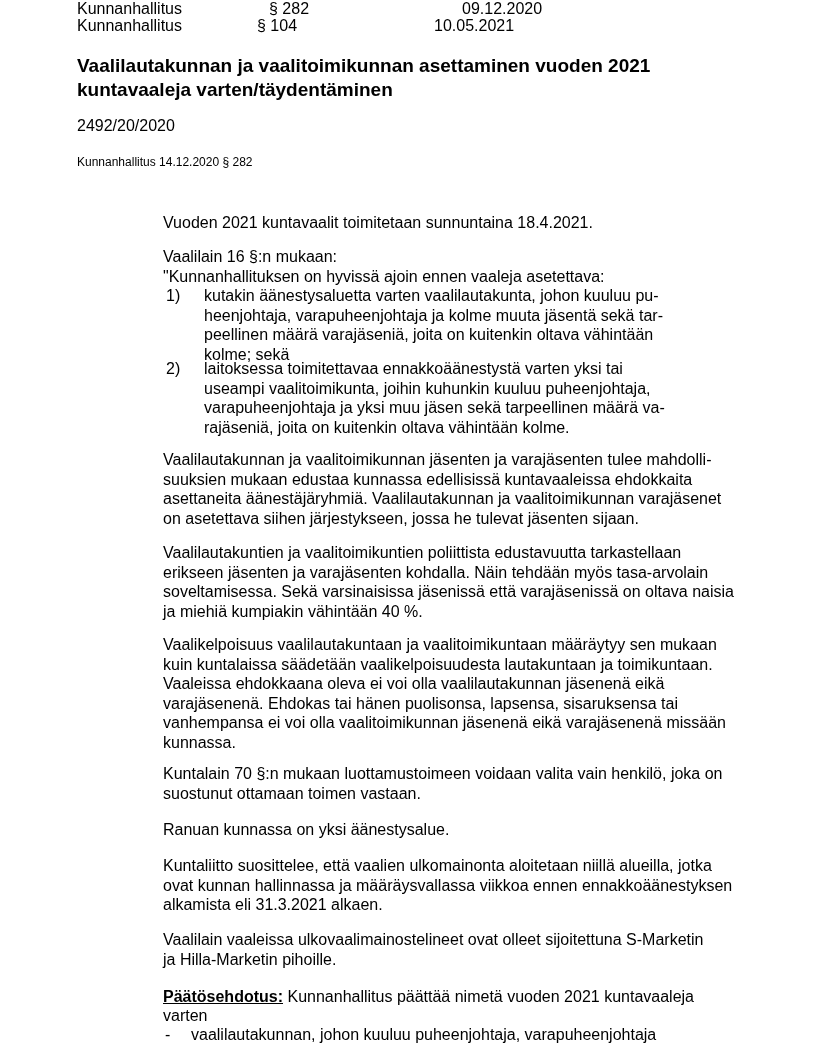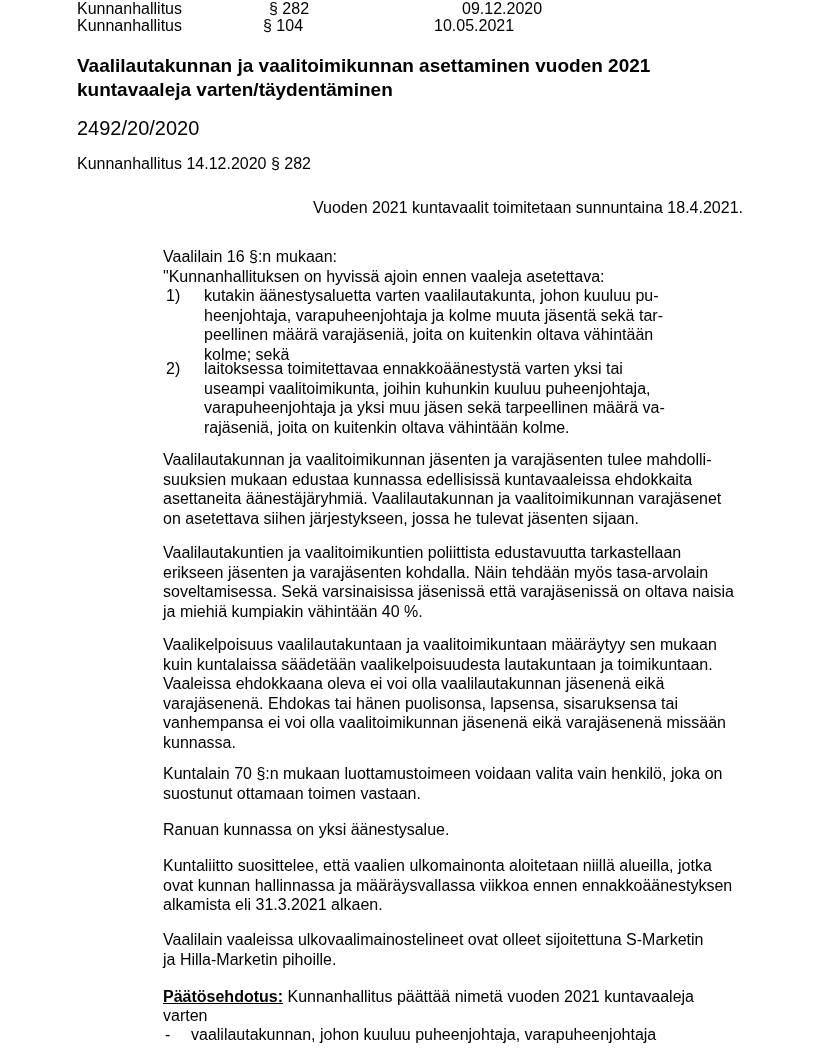--- a/index.html
+++ b/index.html
@@ -22,31 +22,31 @@
 </head>
 <body>
 
 <div>
   <span class="abs hdr" style="left:77px; top:0px;">Kunnanhallitus</span>
   <span class="abs hdr" style="left:269px; top:0px;">§ 282</span>
   <span class="abs hdr" style="left:462px; top:0px;">09.12.2020</span>
 </div>
 <div>
   <span class="abs hdr" style="left:77px; top:17px;">Kunnanhallitus</span>
-  <span class="abs hdr" style="left:263px; top:17px;">§ 104</span>
+  <span class="abs hdr" style="left:257px; top:17px;">§ 104</span>
   <span class="abs hdr" style="left:434px; top:17px;">10.05.2021</span>
 </div>
 
 <div class="abs title">Vaalilautakunnan ja vaalitoimikunnan asettaminen vuoden 2021 kuntavaaleja varten/täydentäminen</div>
 
-<div class="abs" style="left:77px; top:117px; font-size:20px;">2492/20/2020</div>
+<div class="abs" style="left:77px; top:117px; font-size:16px;">2492/20/2020</div>
 
-<div class="abs" style="left:77px; top:155px; font-size:16px;">Kunnanhallitus 14.12.2020 § 282</div>
+<div class="abs" style="left:77px; top:155px; font-size:12px;">Kunnanhallitus 14.12.2020 § 282</div>
 
-<div class="body-text" style="top:198px;text-align:right;">Vuoden 2021 kuntavaalit toimitetaan sunnuntaina 18.4.2021.</div>
+<div class="body-text" style="top:213px;">Vuoden 2021 kuntavaalit toimitetaan sunnuntaina 18.4.2021.</div>
 <div class="body-text" style="top:247px;">Vaalilain 16 §:n mukaan:
 "Kunnanhallituksen on hyvissä ajoin ennen vaaleja asetettava:</div>
 
 <div class="list-item" style="top:286px;">
   <span class="num">1)</span>
   <span class="txt">kutakin äänestysaluetta varten vaalilautakunta, johon kuuluu pu-
 heenjohtaja, varapuheenjohtaja ja kolme muuta jäsentä sekä tar-
 peellinen määrä varajäseniä, joita on kuitenkin oltava vähintään
 kolme; sekä</span>
 </div>

